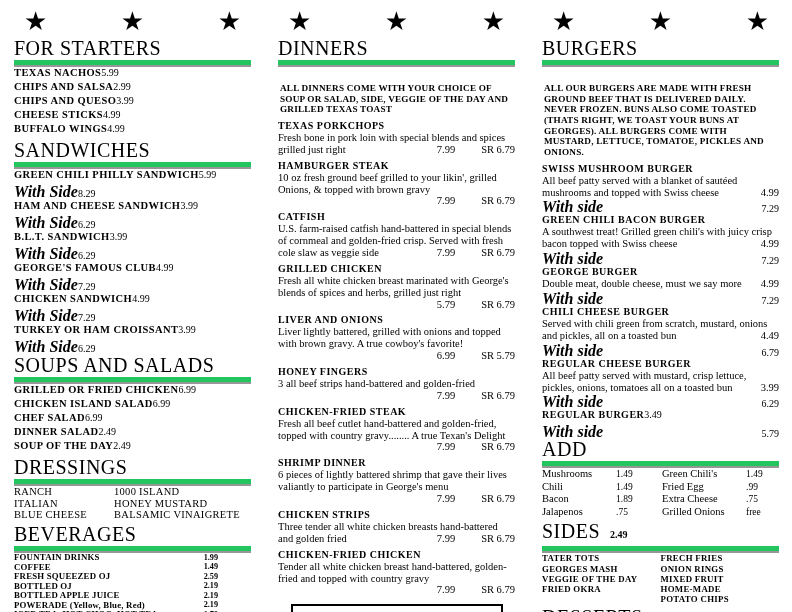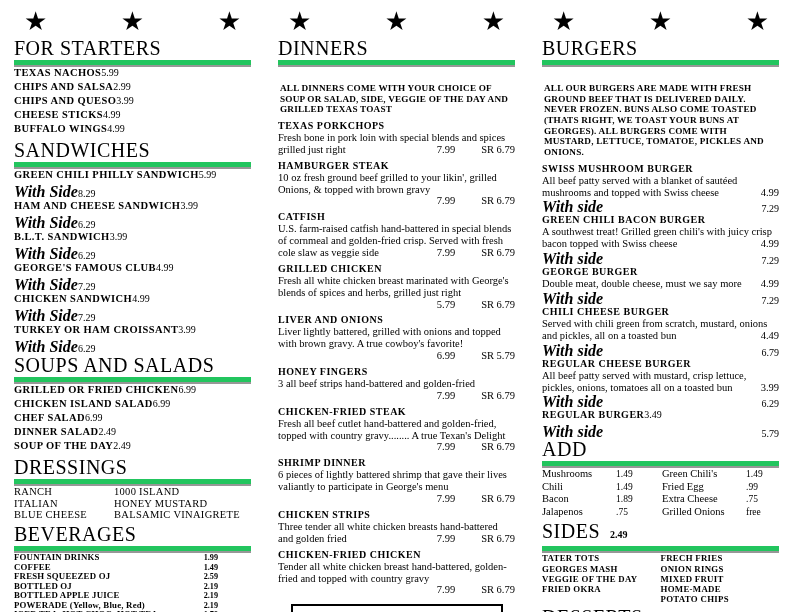--- a/index.html
+++ b/index.html
@@ -23,21 +23,21 @@
   .section { margin-bottom:3px; }
 
   .srow { display:flex; align-items:baseline; height:14px; }
   .iname { font-weight:bold; font-size:10.5px; letter-spacing:0.4px; white-space:nowrap; }
   .iprice { font-size:10px; }
   .withside { font-weight:bold; font-style:italic; font-size:16px; }
   .sgroup { margin-bottom:3px; }
 
   .dress-grid { display:grid; grid-template-columns:100px 1fr; font-size:10.5px; line-height:11.5px; letter-spacing:0.3px; }
 
-  .bevrow { display:flex; justify-content:space-between; align-items:flex-end; height:9.5px; }
+  .bevrow { display:flex; justify-content:space-between; align-items:center; height:9.5px; }
   .bevname { font-weight:bold; font-size:8.8px; letter-spacing:0.2px; }
   .bevprice { font-weight:bold; font-size:8.2px; margin-right:33px; }
 
   .intro { font-weight:bold; font-size:9.2px; line-height:1.16; letter-spacing:0.2px; margin:18px 0 5px 2px; }
 
   .ditem { margin-bottom:4px; }
   .dname { font-weight:bold; font-size:10px; letter-spacing:0.5px; margin-bottom:1px; }
   .ddesc { font-size:10.5px; line-height:1.13; }
   .ddesc::after { content:""; display:block; clear:both; }
   .dprices { float:right; padding-left:10px; font-size:10.5px; }

